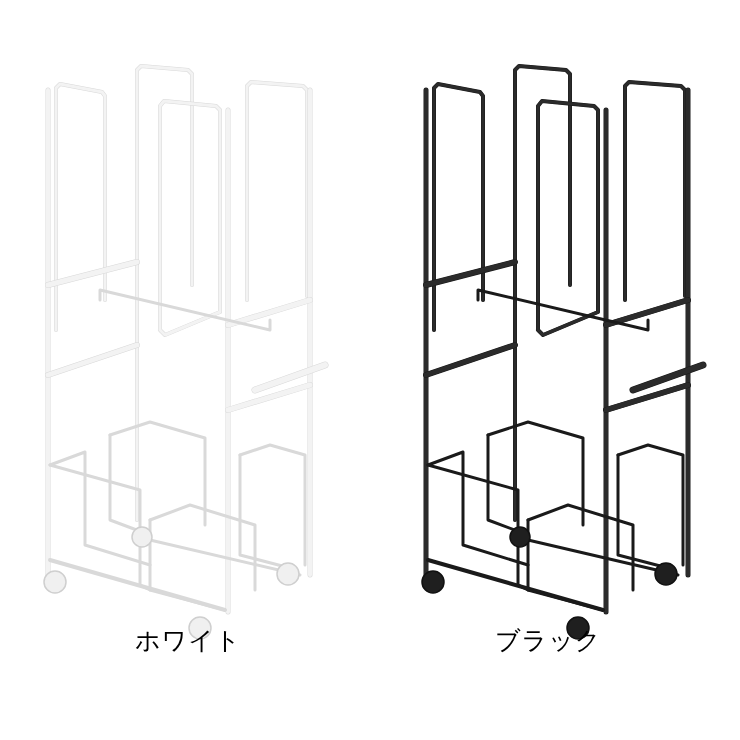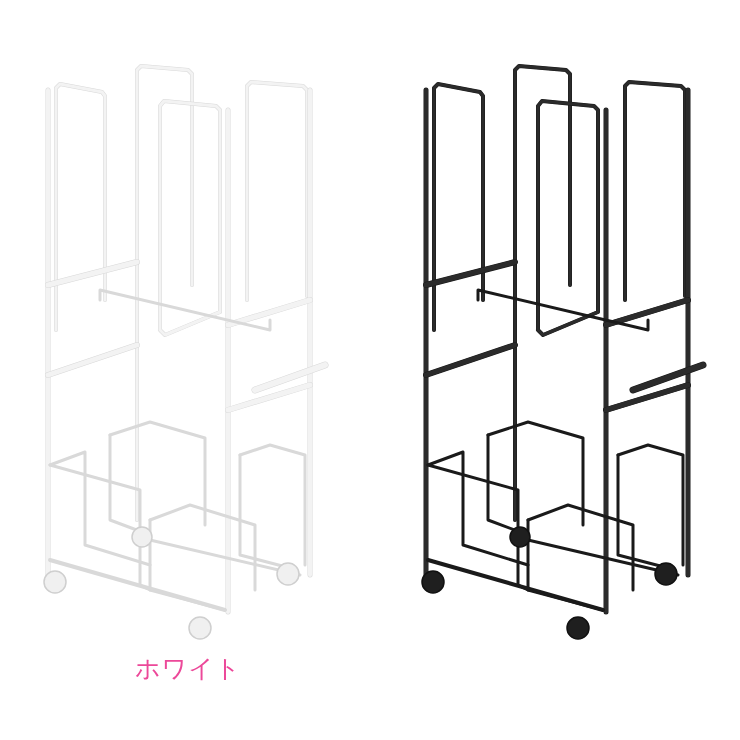--- a/index.html
+++ b/index.html
@@ -1,21 +1,21 @@
 <!DOCTYPE html>
 <html><head>
   <meta charset="utf-8">
   <style>
     html, body { margin: 0; padding: 0; background: #ffffff; }
     body { width: 740px; height: 740px; position: relative; overflow: hidden; font-family: "DejaVu Sans", sans-serif; }
     .variant { position: absolute; top: 0; width: 370px; height: 740px; }
     .variant.left { left: 0; }
     .variant.right { left: 370px; }
     .product-svg { position: absolute; left: 0; top: 0; width: 370px; height: 650px; }
-    .label { position: absolute; top: 652px; font-size: 25px; color: #ec4899; letter-spacing: 1px; white-space: nowrap; }
+    .label { position: absolute; top: 624px; font-size: 25px; color: #000000; letter-spacing: 1px; white-space: nowrap; }
     .left .label { left: 135px; }
     .right .label { left: 125px; }
   </style>
 </head>
 <body>
 
 <div class="variant left">
   <svg class="product-svg" viewBox="0 0 370 650">
     <g id="rack-white" fill="none" stroke-linecap="round" stroke-linejoin="round">
         <polyline points="56,330 56,88 60,84 102,92 105,96 105,300" stroke="#d9d9d9" stroke-width="4"></polyline>
@@ -103,13 +103,14 @@
         <polyline points="248,455 278,445 313,455 313,565" stroke="#1a1a1a" stroke-width="3"></polyline>
         <polyline points="248,455 248,555 298,568" stroke="#1a1a1a" stroke-width="3"></polyline>
         <polyline points="58,560 233,610" stroke="#1a1a1a" stroke-width="4"></polyline>
         <polyline points="158,540 308,575" stroke="#1a1a1a" stroke-width="3"></polyline>
         <circle cx="63" cy="582" r="11" fill="#1f1f1f" stroke="#111111" stroke-width="1.5"></circle>
         <circle cx="208" cy="628" r="11" fill="#1f1f1f" stroke="#111111" stroke-width="1.5"></circle>
         <circle cx="296" cy="574" r="11" fill="#1f1f1f" stroke="#111111" stroke-width="1.5"></circle>
         <circle cx="150" cy="537" r="10" fill="#1f1f1f" stroke="#111111" stroke-width="1.5"></circle>
       </g>
   </svg>
+  <div class="label">ブラック</div>
 </div>
 
 </body></html>

